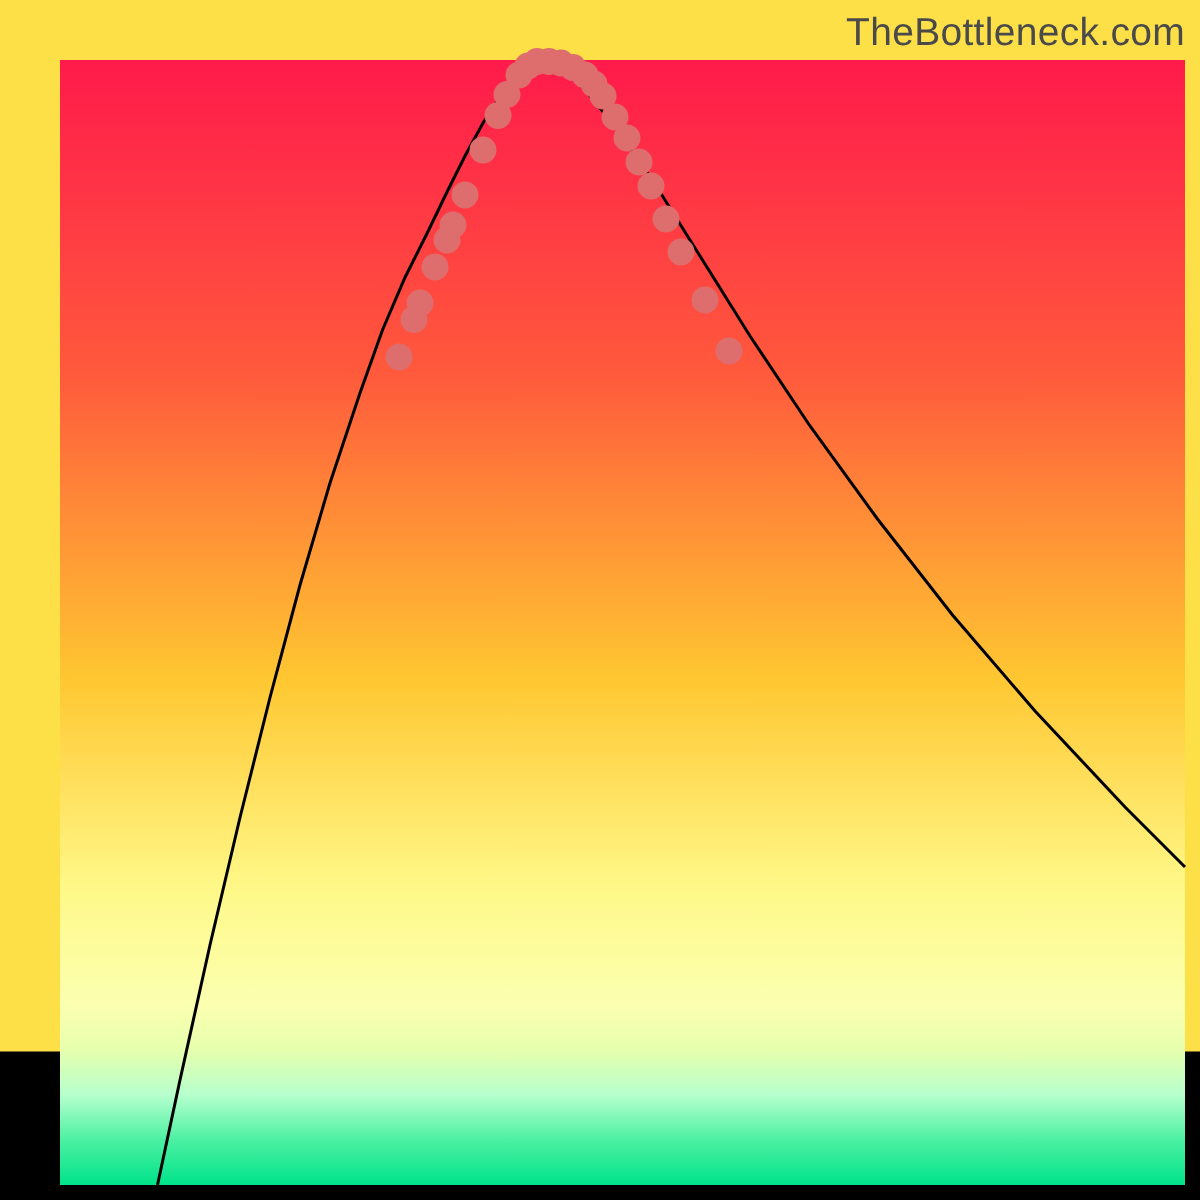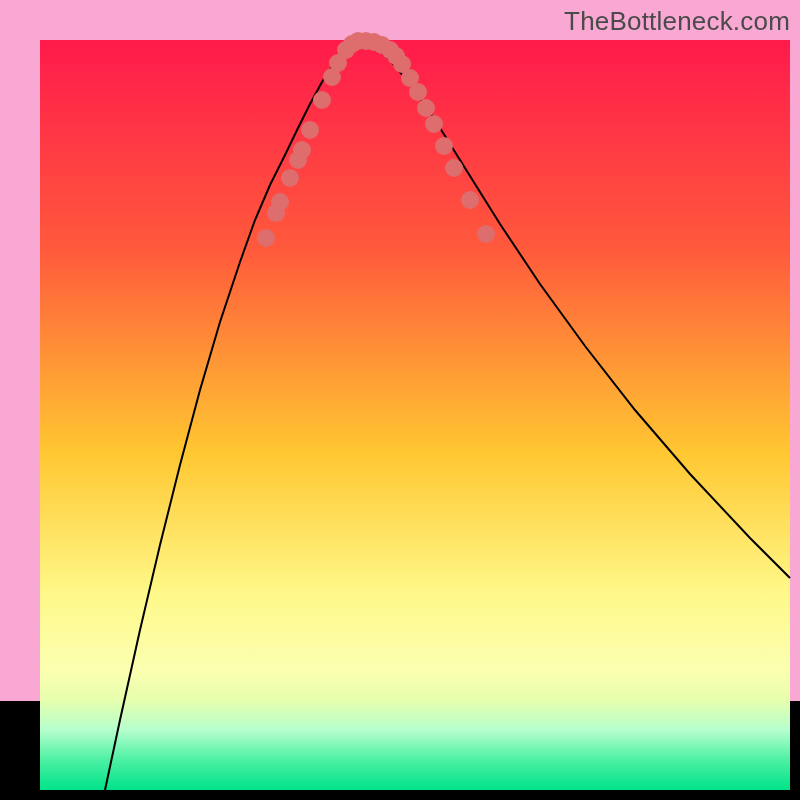--- a/index.html
+++ b/index.html
@@ -10,21 +10,21 @@
     background: #000;
     font-family: Arial, Helvetica, sans-serif;
     overflow: hidden;
   }
   .frame {
     position: absolute;
     left: 0;
     top: 0;
     width: 800px;
     height: 701px;
-    background: #f9a8d4;
+    background: #fde047;
   }
   .plot-area {
     position: absolute;
     left: 40px;
     top: 40px;
     width: 750px;
     height: 750px;
     
     background: linear-gradient(
       to bottom,

